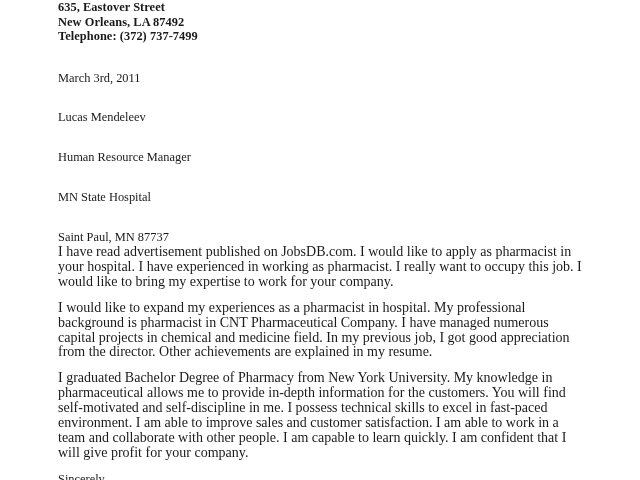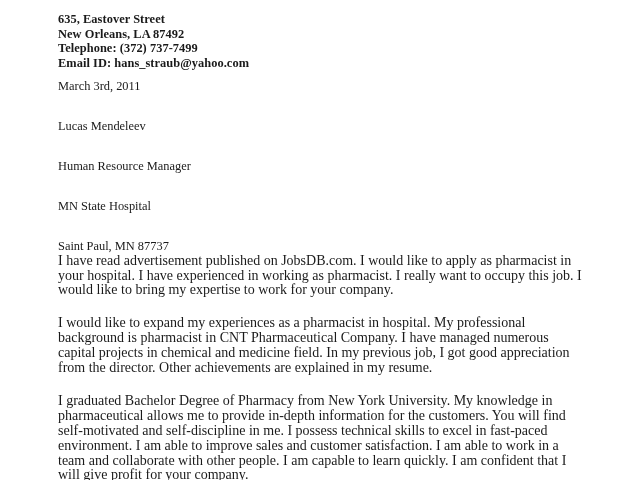--- a/index.html
+++ b/index.html
@@ -13,35 +13,35 @@
     overflow: hidden;
     font-family: "Liberation Serif", "DejaVu Serif", serif;
     color: #1a1a1a;
     -webkit-font-smoothing: antialiased;
   }
   .page {
     position: relative;
     width: 640px;
     height: 424px;
     box-sizing: border-box;
-    padding: 12px 58px 0 58px;
+    padding: 0 58px 0 58px;
   }
   .sender-block {
     font-weight: bold;
     font-size: 12.4px;
     line-height: 14.6px;
     letter-spacing: 0.05px;
   }
   .sender-line {
     white-space: nowrap;
   }
   .date-line {
     font-size: 12.4px;
     line-height: 14.6px;
-    margin-top: 9px;
+    margin-top: 27px;
   }
   .recipient-block {
     font-size: 12.4px;
     line-height: 14.9px;
     margin-top: 11px;
   }
   .recipient-line {
     white-space: nowrap;
     margin-top: 25px;
   }
@@ -51,38 +51,37 @@
     margin-top: 11px;
   }
   .body-para {
     font-size: 14px;
     line-height: 14.9px;
     text-align: left;
     margin-top: 0;
     margin-bottom: 0;
   }
   .body-para.spaced {
-    margin-top: 18px;
+    margin-top: 11px;
   }
   .closing {
     font-size: 12.4px;
     line-height: 14.9px;
     margin-top: 11px;
   }
 </style>
 </head>
 <body>
 
 <div class="page">
 
   <div class="sender-block">
     <div class="sender-line">635, Eastover Street</div>
     <div class="sender-line">New Orleans, LA 87492</div>
     <div class="sender-line">Telephone: (372) 737-7499</div>
-    <div class="sender-line">Email ID: hans_straub@yahoo.com</div>
   </div>
 
   <div class="date-line">March 3rd, 2011</div>
 
   <div class="recipient-block">
     <div class="recipient-line">Lucas Mendeleev</div>
     <div class="recipient-line">Human Resource Manager</div>
     <div class="recipient-line">MN State Hospital</div>
     <div class="recipient-line">Saint Paul, MN 87737</div>
   </div>

